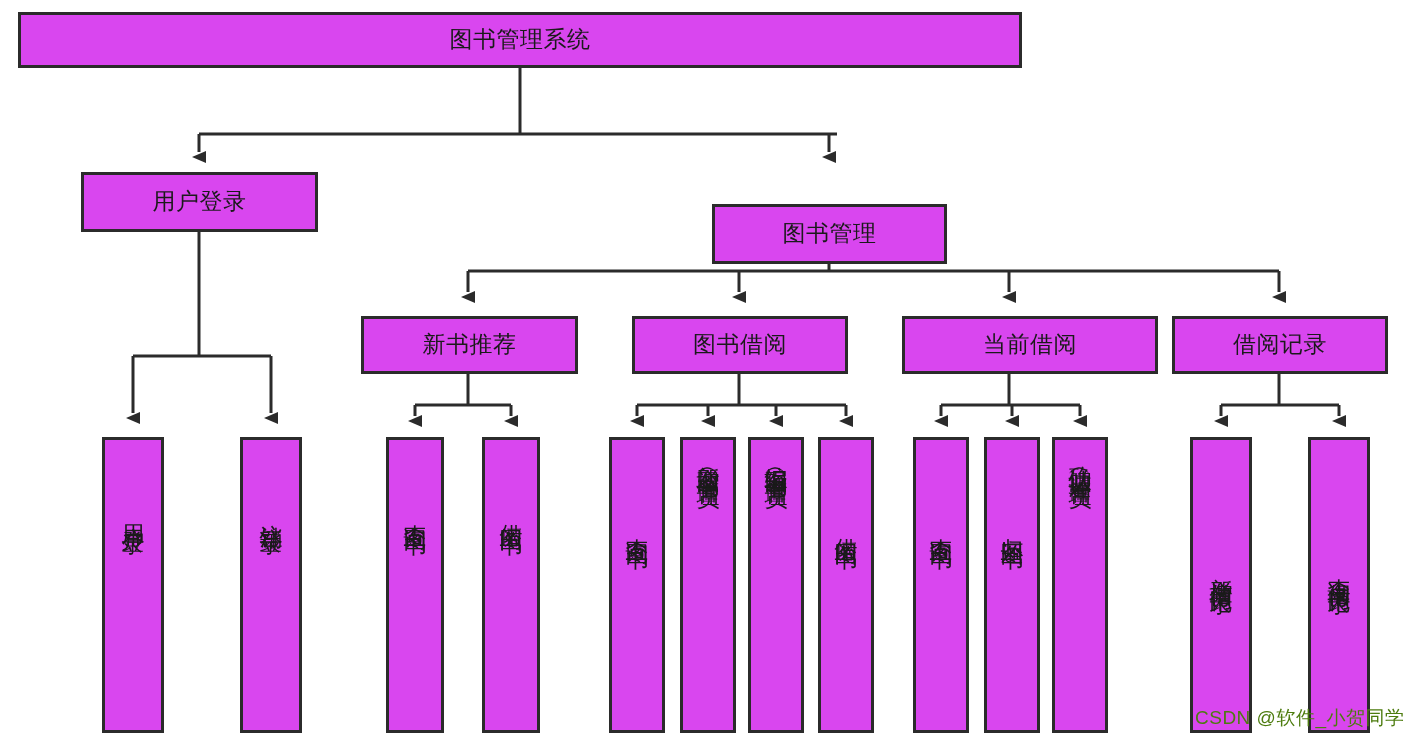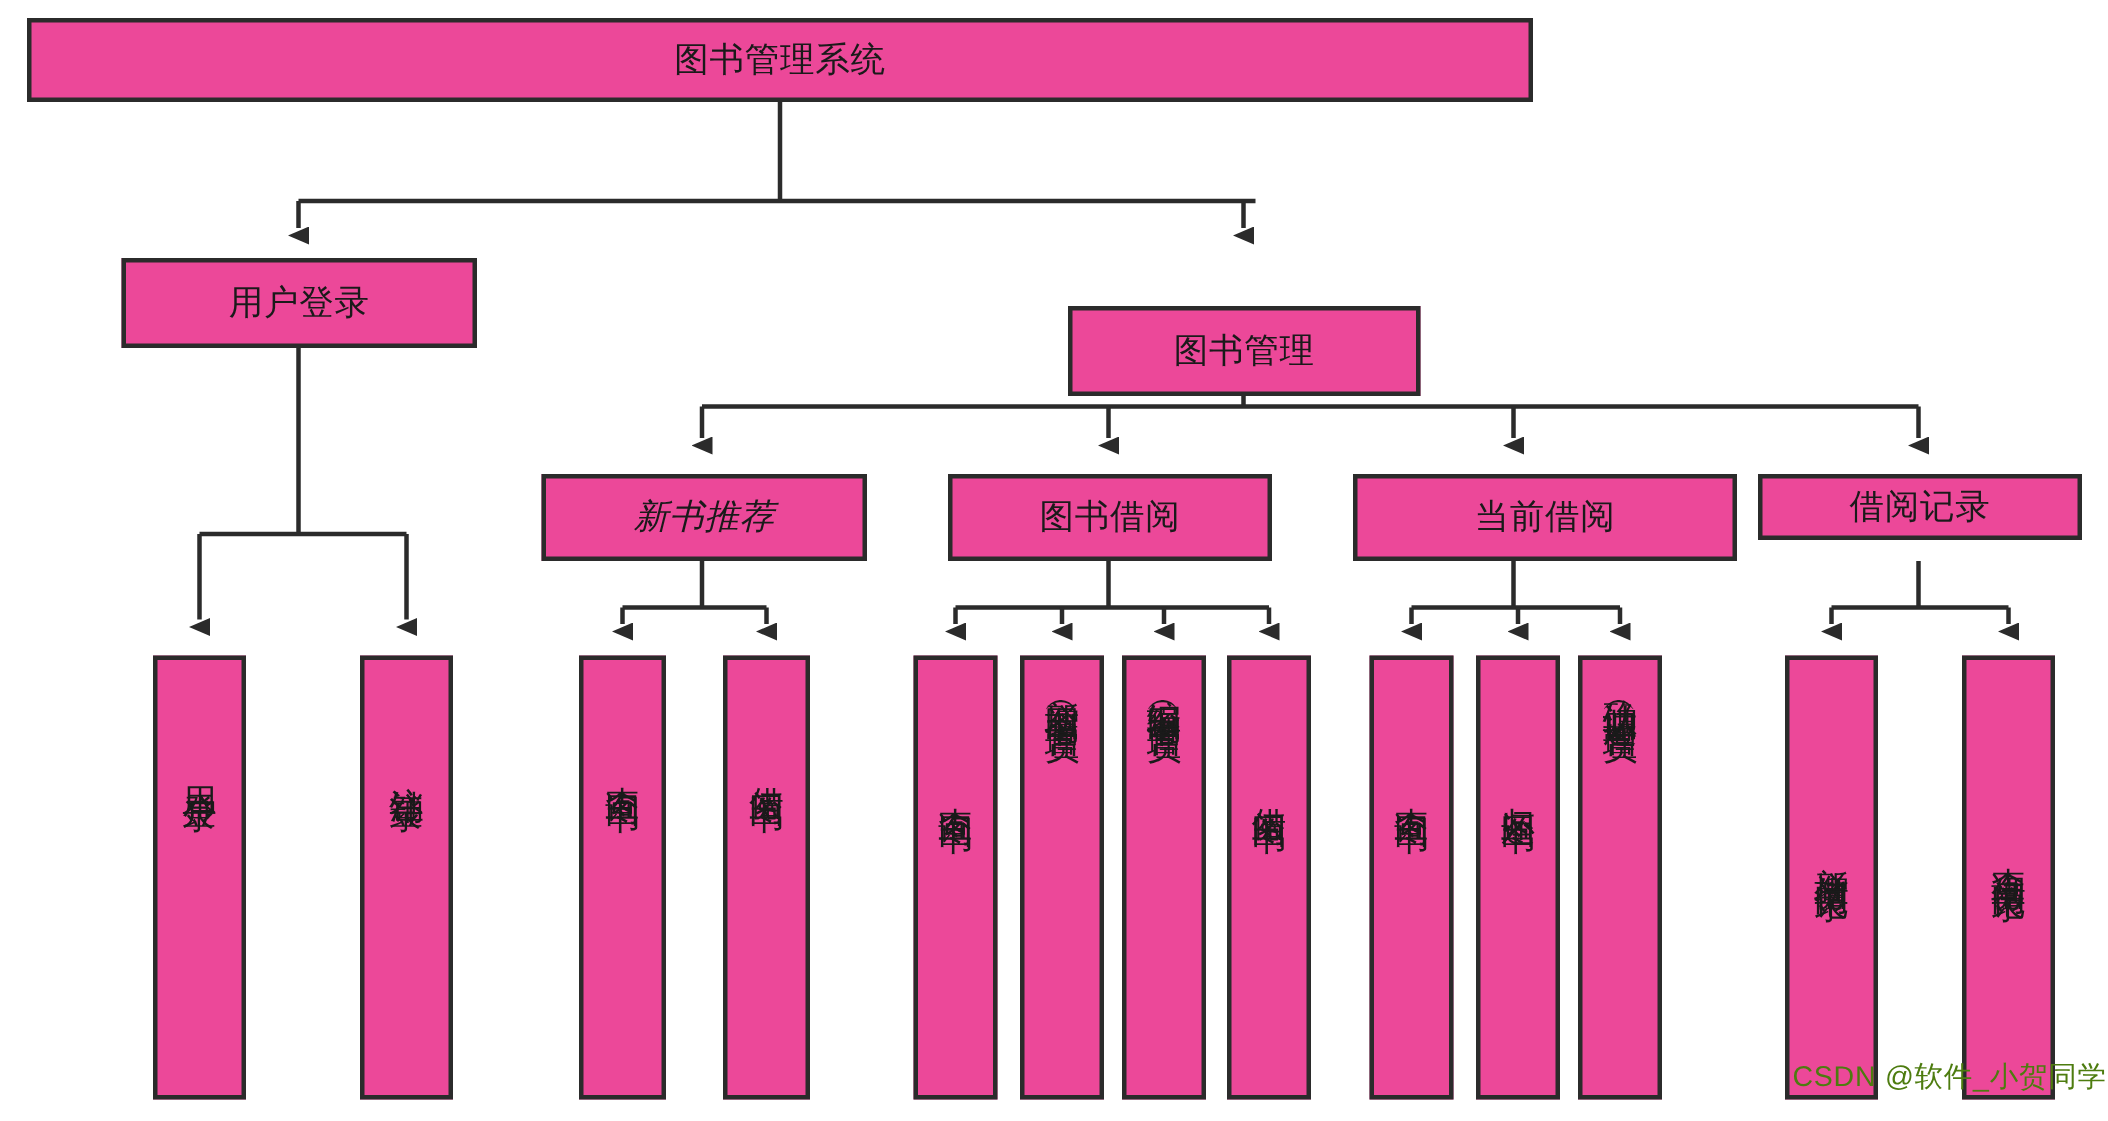--- a/index.html
+++ b/index.html
@@ -21,21 +21,21 @@
     position: absolute;
     left: 0;
     top: 0;
     width: 1405px;
     height: 747px;
     pointer-events: none;
   }
   .node {
     position: absolute;
     box-sizing: border-box;
-    background: #ec4899;
+    background: #d946ef;
     border: 3px solid #2b2b2b;
     display: flex;
     align-items: center;
     justify-content: center;
     color: #1a1a1a;
   }
   .node .lbl {
     text-align: center;
     line-height: 1.12;
     letter-spacing: 0.5px;
@@ -138,30 +138,30 @@
     <span class="lbl">图书管理系统</span>
   </div>
 
   <div class="node horizontal" style="left:81px; top:172px; width:237px; height:60px;">
     <span class="lbl">用户登录</span>
   </div>
   <div class="node horizontal" style="left:712px; top:172px; width:235px; height:60px;margin-top:32px;">
     <span class="lbl">图书管理</span>
   </div>
 
-  <div class="node horizontal" style="left:361px; top:316px; width:217px; height:58px;font-style:italic;">
+  <div class="node horizontal" style="left:361px; top:316px; width:217px; height:58px;">
     <span class="lbl">新书推荐</span>
   </div>
   <div class="node horizontal" style="left:632px; top:316px; width:216px; height:58px;">
     <span class="lbl">图书借阅</span>
   </div>
   <div class="node horizontal" style="left:902px; top:316px; width:256px; height:58px;">
     <span class="lbl">当前借阅</span>
   </div>
-  <div class="node horizontal" style="left:1172px; top:316px; width:216px; height:44px;">
+  <div class="node horizontal" style="left:1172px; top:316px; width:216px; height:58px;">
     <span class="lbl">借阅记录</span>
   </div>
 
   <div class="node vertical mid" style="left:102px; top:437px; width:62px; height:296px;">
     <span class="lbl">用户登录</span>
   </div>
   <div class="node vertical mid" style="left:240px; top:437px; width:62px; height:296px;">
     <span class="lbl">注销登录</span>
   </div>
 

